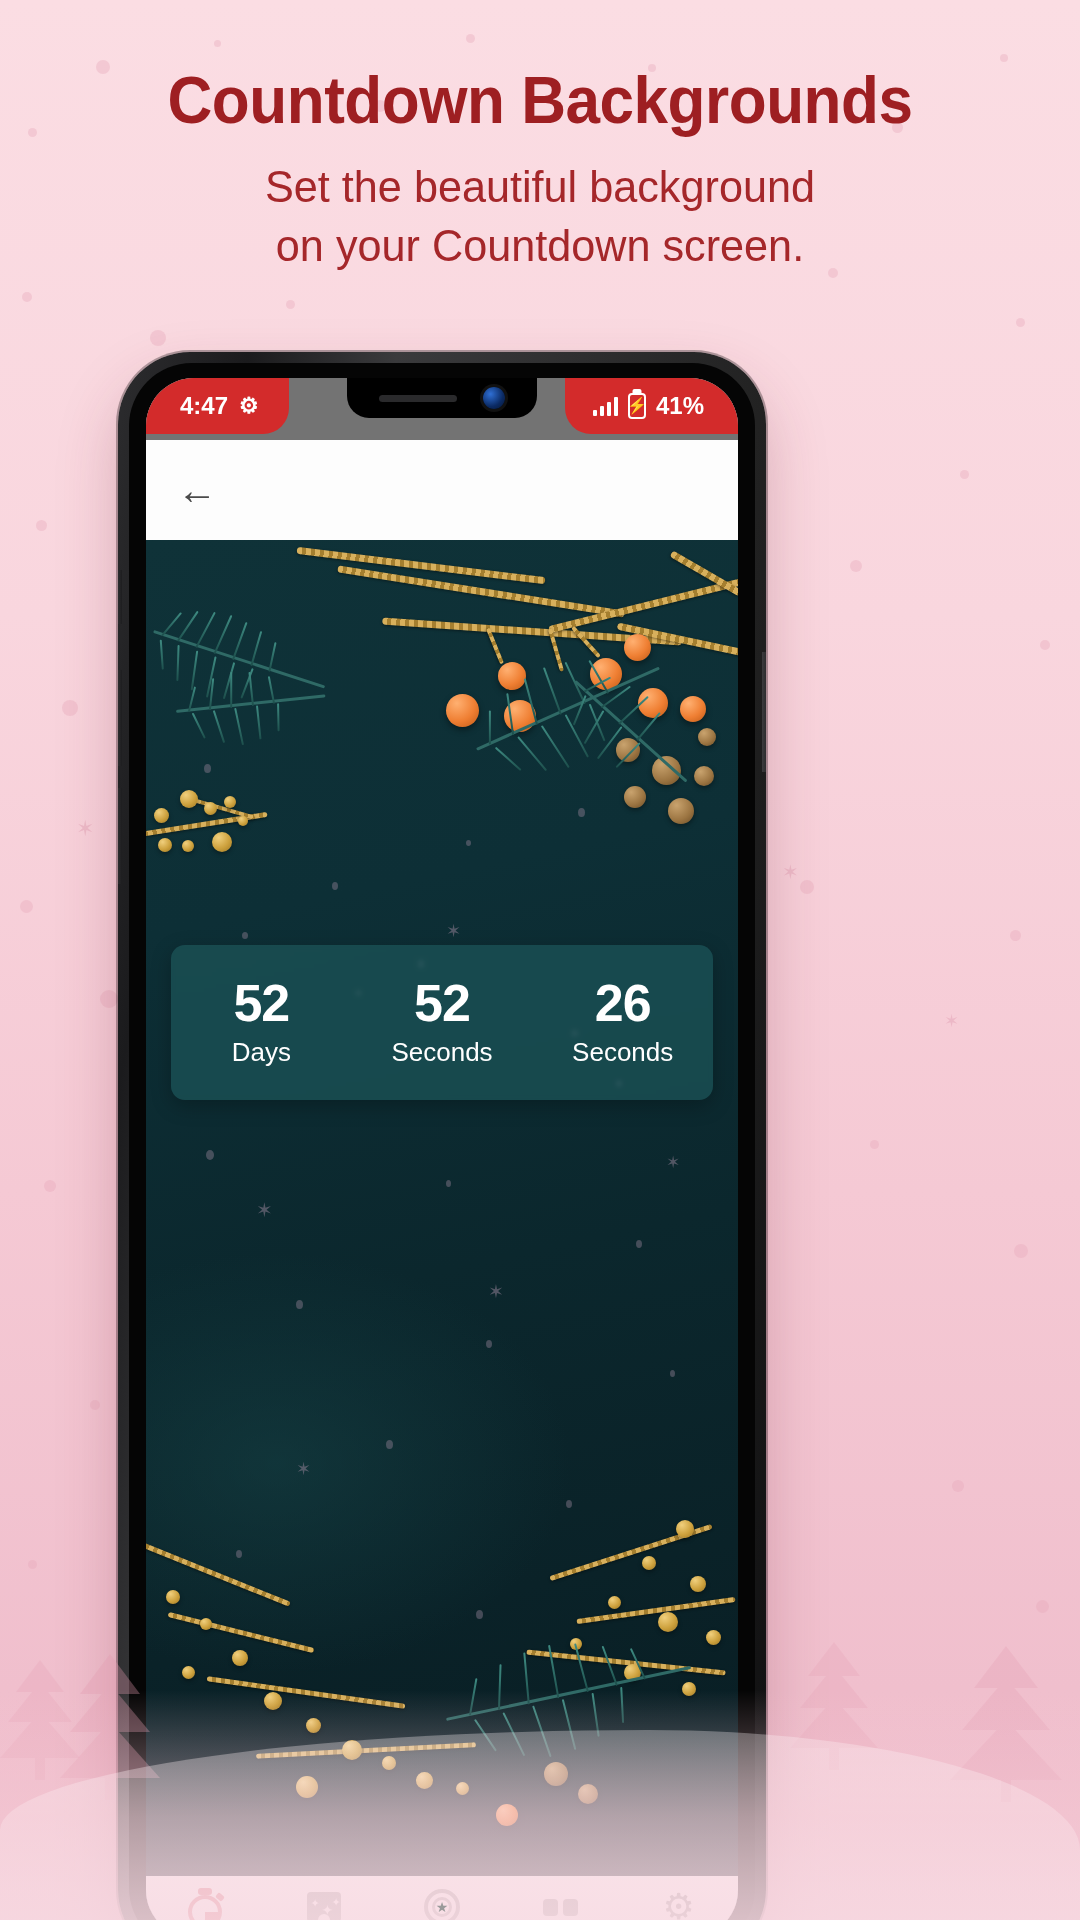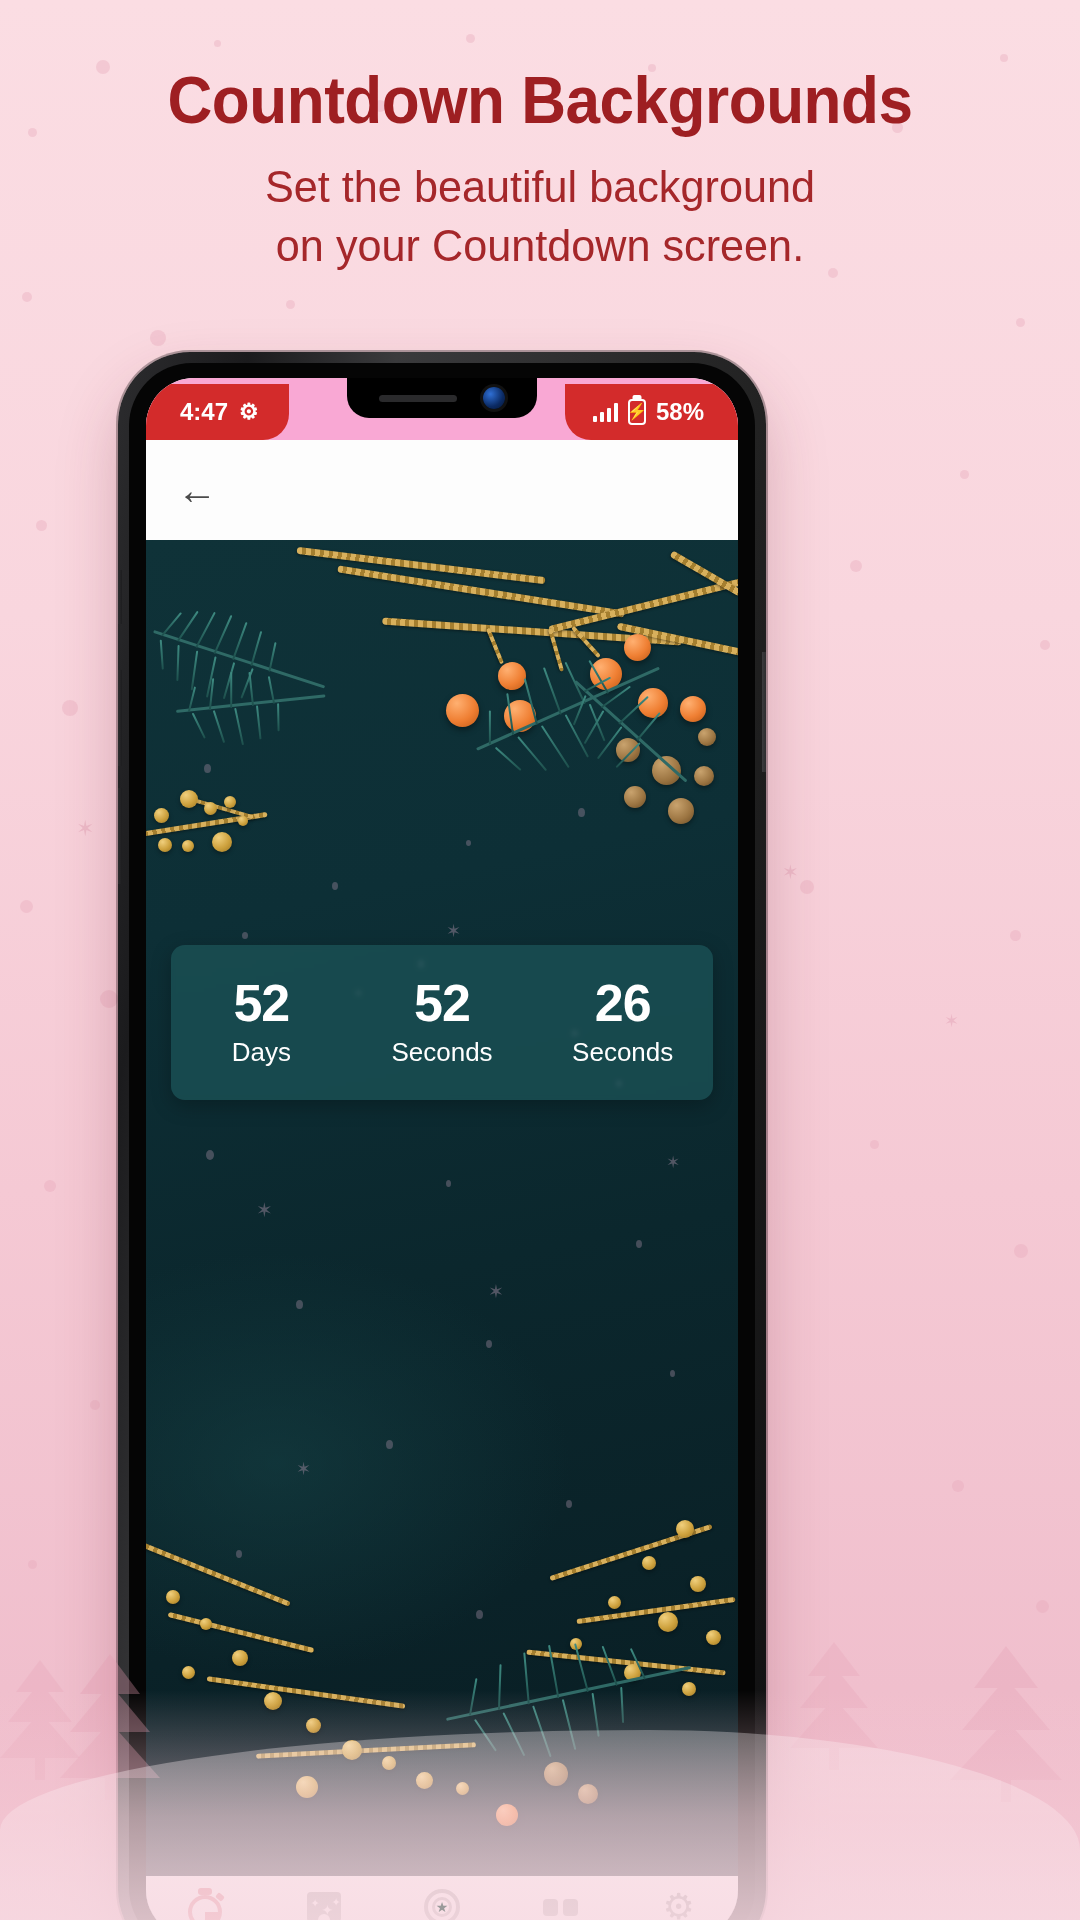--- a/index.html
+++ b/index.html
@@ -61,22 +61,22 @@
   }
   #screen{
     position:absolute;left:28px;top:26px;width:592px;height:1560px;
     border-radius:48px;overflow:hidden;background:#fff;
   }
   
   .sbtn{position:absolute;left:-4px;width:8px;background:linear-gradient(90deg,#3c3c3e,#1d1d1f);border-radius:4px 0 0 4px;}
 
   
   #statusbar{
-    position:relative;height:62px;background:#f9a8d4;
-    display:flex;align-items:flex-end;justify-content:space-between;
+    position:relative;height:62px;background:#737373;
+    display:flex;align-items:flex-start;justify-content:space-between;
   }
   .sb-pill{
     height:56px;background:#d32b2b;display:flex;align-items:center;
     color:#fff;font-size:24px;font-weight:bold;
   }
   .sb-left{padding:0 30px 0 34px;border-radius:0 0 26px 0;gap:11px;}
   .sb-right{padding:0 34px 0 28px;border-radius:0 0 0 26px;gap:10px;}
   .notch{
     position:absolute;left:50%;top:0;transform:translateX(-50%);
     width:190px;height:40px;background:#000;border-radius:0 0 22px 22px;
@@ -262,21 +262,21 @@
         <div class="sb-pill sb-right">
           <span class="bars">
             <span style="height:6px;"></span>
               <span style="height:10px;"></span>
             <span style="height:14px;"></span>
               <span style="height:19px;"></span>
           </span>
           <span class="batt">
               <i>⚡</i>
             </span>
-          <span>58%</span>
+          <span>41%</span>
         </div>
       </div>
 
       <div id="appbar">
         <span class="back">←</span>
       </div>
 
       <div id="body">
 
         <div>

